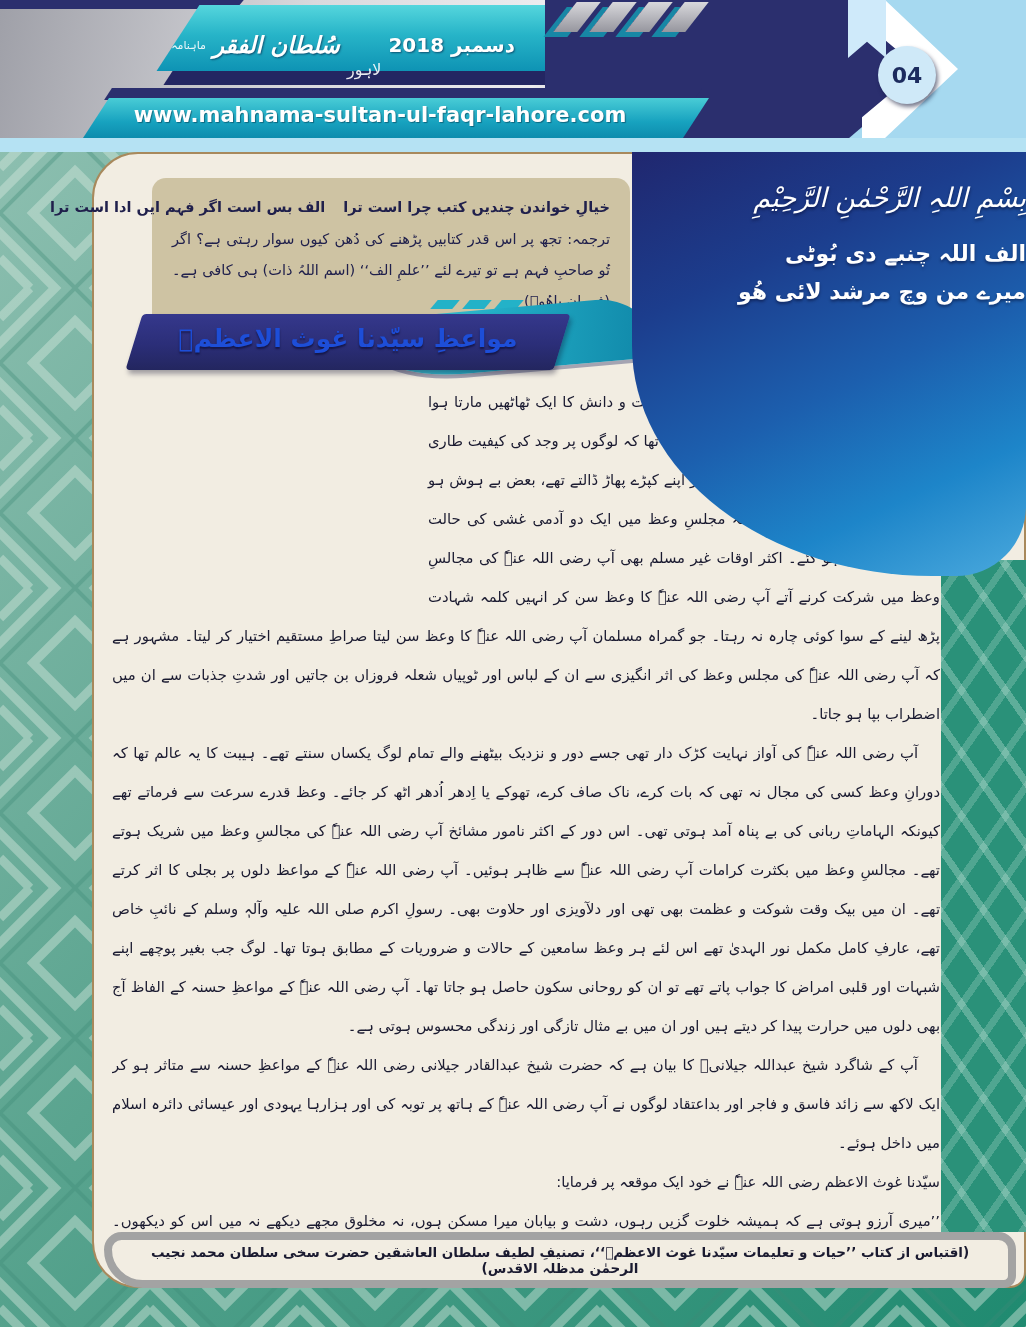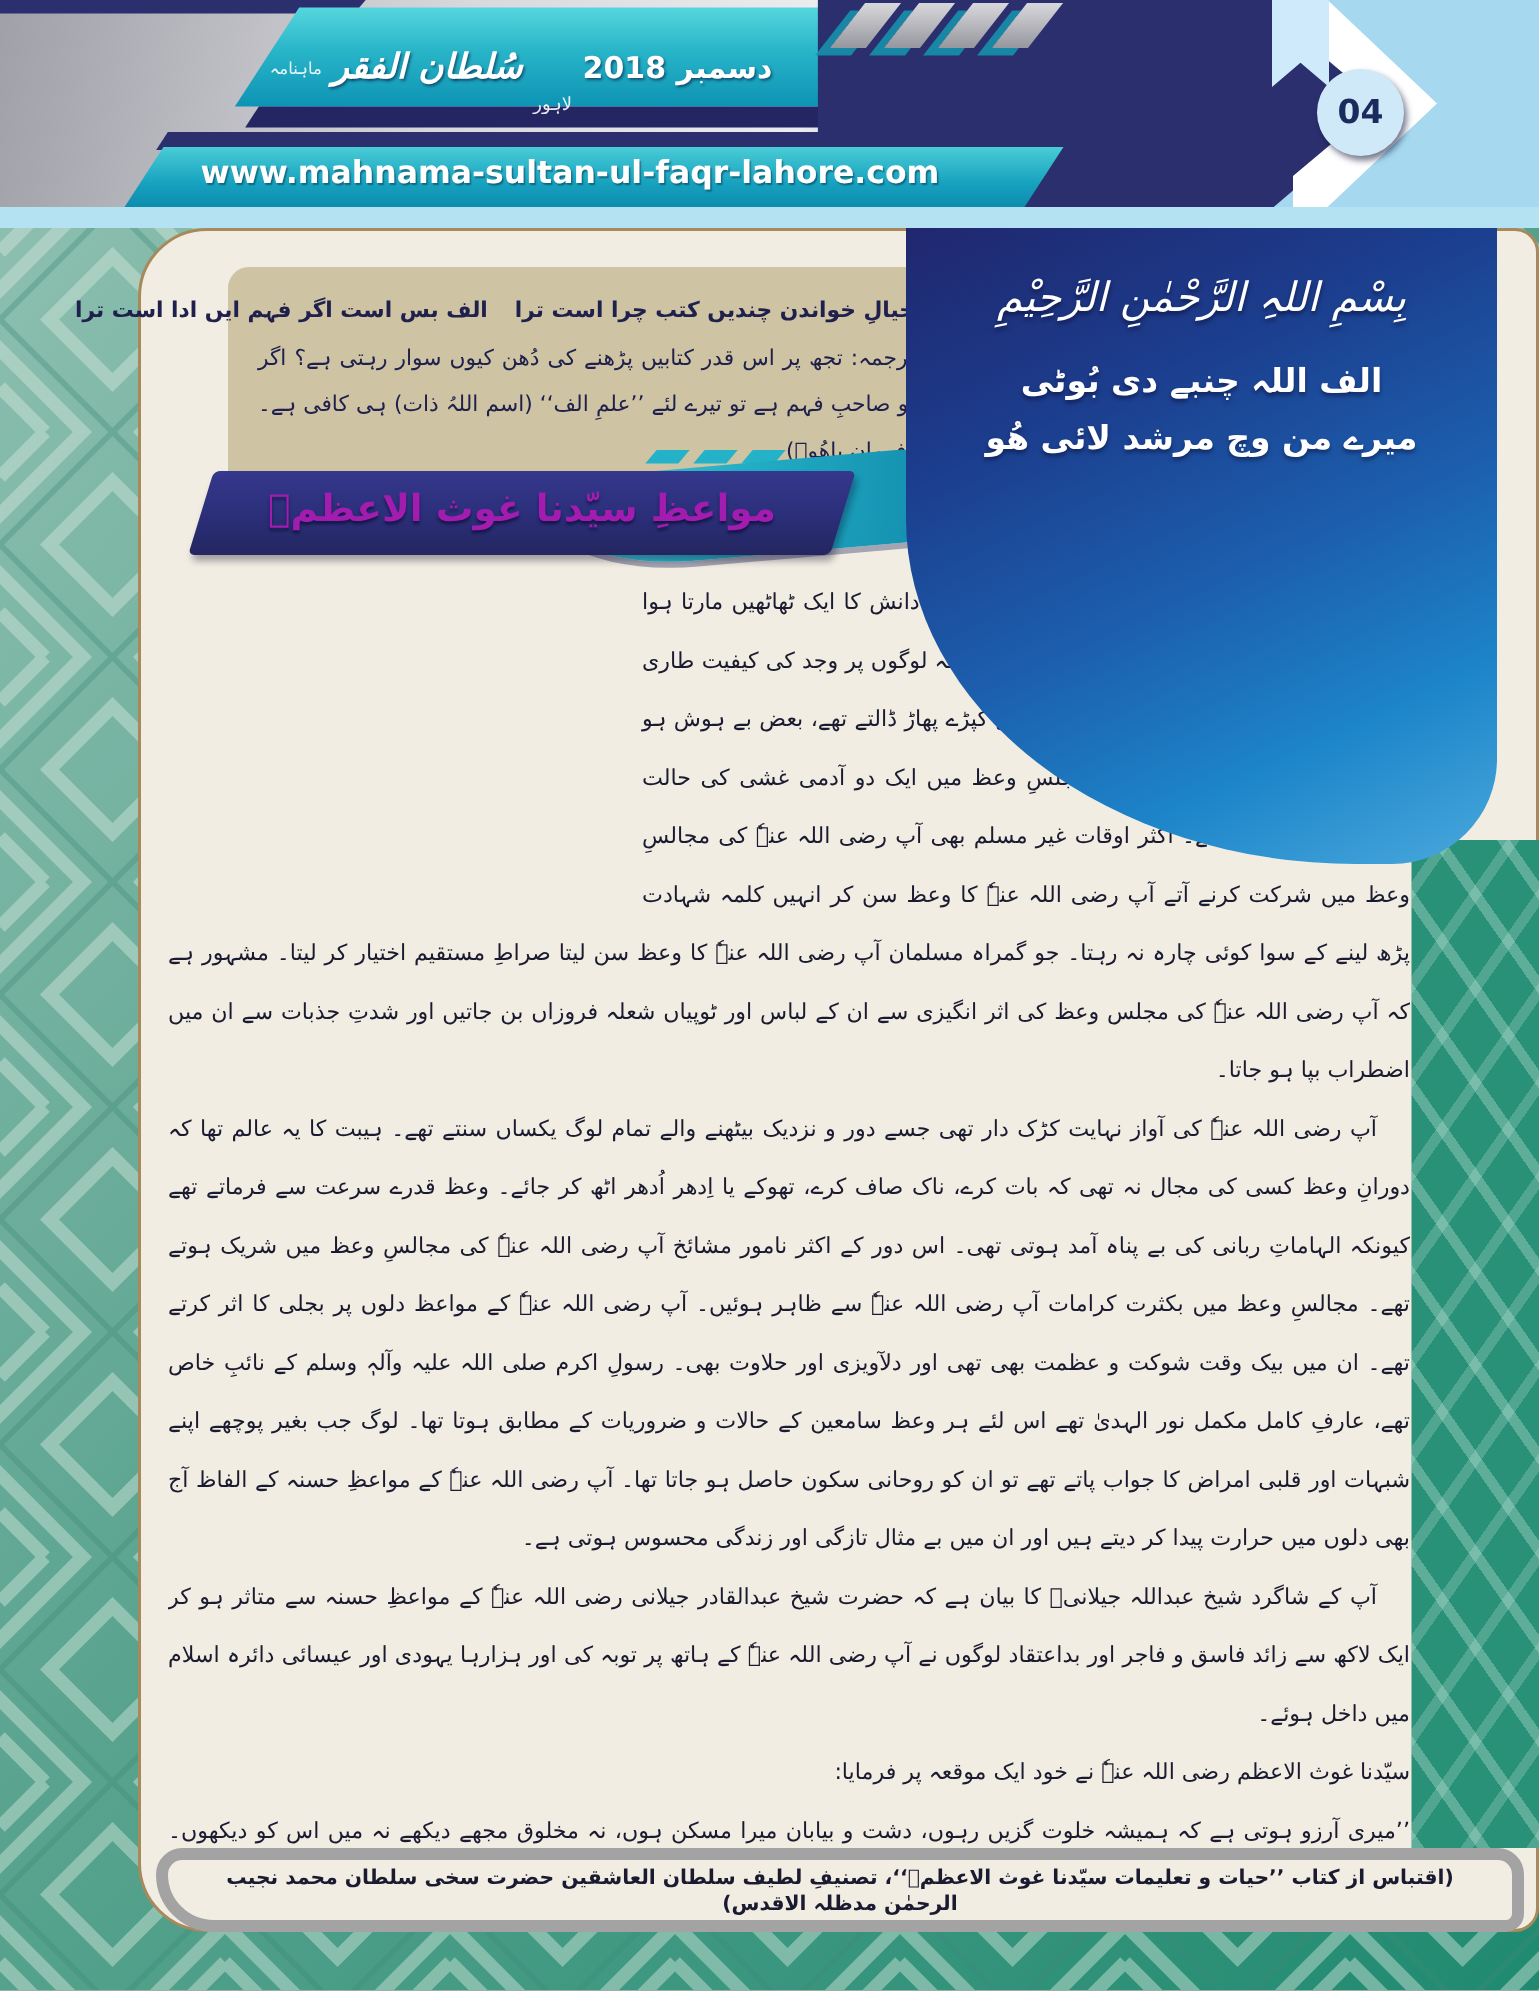--- a/index.html
+++ b/index.html
@@ -28,42 +28,42 @@
   .h-bookmark { position:absolute; left:848px; top:0; width:38px; height:58px; background:#cfeafa;
              clip-path:polygon(0 0,100% 0,100% 100%,50% 72%,0 100%); }
   .h-badge { position:absolute; left:878px; top:46px; width:58px; height:58px; border-radius:50%;
              background:#cfe9f8; color:#1c2b5e; font-weight:bold; font-size:22px;
              display:flex; align-items:center; justify-content:center;
              box-shadow:2px 3px 4px rgba(10,15,50,.55); }
   .h-title-row { position:absolute; left:225px; top:22px; width:290px; height:46px; direction:rtl;
              display:flex; align-items:center; gap:7px; color:#fff; white-space:nowrap; }
   .h-logo-prefix { font-size:11px; opacity:.9; }
   .h-logo { font-size:23px; font-weight:bold; font-style:italic; text-shadow:1px 1px 2px rgba(0,0,40,.5); }
-  .h-seal { font-size:12px; opacity:.9;margin-top:48px; }
+  .h-seal { font-size:16px; opacity:.9;margin-top:48px; }
   .h-issue { font-size:20px; font-weight:bold; text-shadow:1px 1px 2px rgba(0,0,40,.5); }
   .h-url { position:absolute; left:130px; top:103px; width:500px; text-align:center; color:#ffffff;
            font-size:21px; font-weight:bold; text-shadow:1px 1px 1px rgba(0,30,50,.45); }
   .h-bottom-strip { position:absolute; left:0; top:138px; width:1026px; height:14px; background:#b5e2f3; }
 
   
   .card { position:absolute; left:92px; top:152px; width:934px; height:1136px;
           background:#f2ede2; border:2px solid #a8895c;
           border-radius:46px 16px 16px 46px; }
 
   
   .right-strip { position:absolute; left:941px; top:560px; width:85px; height:672px;
           background-color:#2a9179;
           background-image:repeating-linear-gradient(55deg, rgba(215,240,230,.30) 0 7px, transparent 7px 36px),
                            repeating-linear-gradient(-55deg, rgba(215,240,230,.22) 0 7px, transparent 7px 36px); }
 
   
-  .panel { position:absolute; left:604px; top:152px; width:394px; height:424px; overflow:hidden;
+  .panel { position:absolute; left:632px; top:152px; width:394px; height:424px; overflow:hidden;
            background:linear-gradient(155deg,#20276f 0%,#1c3d8d 28%,#1c5fae 55%,#1d85c9 78%,#4aa9dd 100%);
            border-bottom-left-radius:300px 230px; border-bottom-right-radius:70px 70px;
-           color:#fff; text-align:center; }
+           color:#fff; text-align:right; }
   .panel-bismillah { margin-top:30px; font-size:27px; font-style:italic; letter-spacing:-1px;
            text-shadow:0 2px 3px rgba(0,0,30,.5); direction:rtl; }
   .panel-verse { font-size:22px; font-weight:bold; line-height:38px; direction:rtl;
            text-shadow:0 2px 3px rgba(0,0,30,.45); }
   .panel-verse1 { margin-top:22px; }
   .panel-alif { position:absolute; bottom:-4px; left:50%; transform:translateX(-55%);
            font-size:165px; line-height:1; font-weight:bold; color:#fff;
            text-shadow:0 3px 8px rgba(0,20,60,.35); direction:rtl; }
 
   
@@ -79,21 +79,21 @@
   .banner-swoosh { position:absolute; left:225px; top:8px; width:295px; height:62px;
            background:linear-gradient(100deg,#53cdda 0%,#23aec6 45%,#0f86a8 100%);
            border-radius:10px 70px 16px 130px / 10px 62px 16px 62px; transform:rotate(-5deg);
            box-shadow:0 4px 0 rgba(20,30,90,.35); }
   .banner-gray { position:absolute; left:246px; top:24px; width:120px; height:40px;
            border:7px solid transparent; border-top-color:#98989c; border-radius:50%;
            transform:rotate(16deg); }
   .banner-bar { position:absolute; left:0; top:14px; width:428px; height:56px; transform:skewX(-17deg);
            background:linear-gradient(180deg,#35388c 0%,#2b2e78 55%,#23265f 100%);
            border-radius:4px; box-shadow:3px 4px 5px rgba(10,10,40,.35); }
-  .banner-title { position:absolute; left:14px; top:24px; width:400px; text-align:center; color:#a21caf;
+  .banner-title { position:absolute; left:14px; top:24px; width:400px; text-align:center; color:#1d4ed8;
            font-size:25px; font-weight:bold; direction:rtl; text-shadow:0 2px 2px rgba(0,0,30,.5); }
 
   
   .body-text { position:absolute; left:18px; top:228px; width:828px; height:856px; overflow:hidden;
            direction:rtl; text-align:justify; color:#1a1a30; font-size:14.8px; line-height:39px; }
   .wrap-spacer { float:left; width:316px; height:196px; } 
   .body-text p { text-align:justify; }
   .p-indent { text-indent:22px; }
 
   

